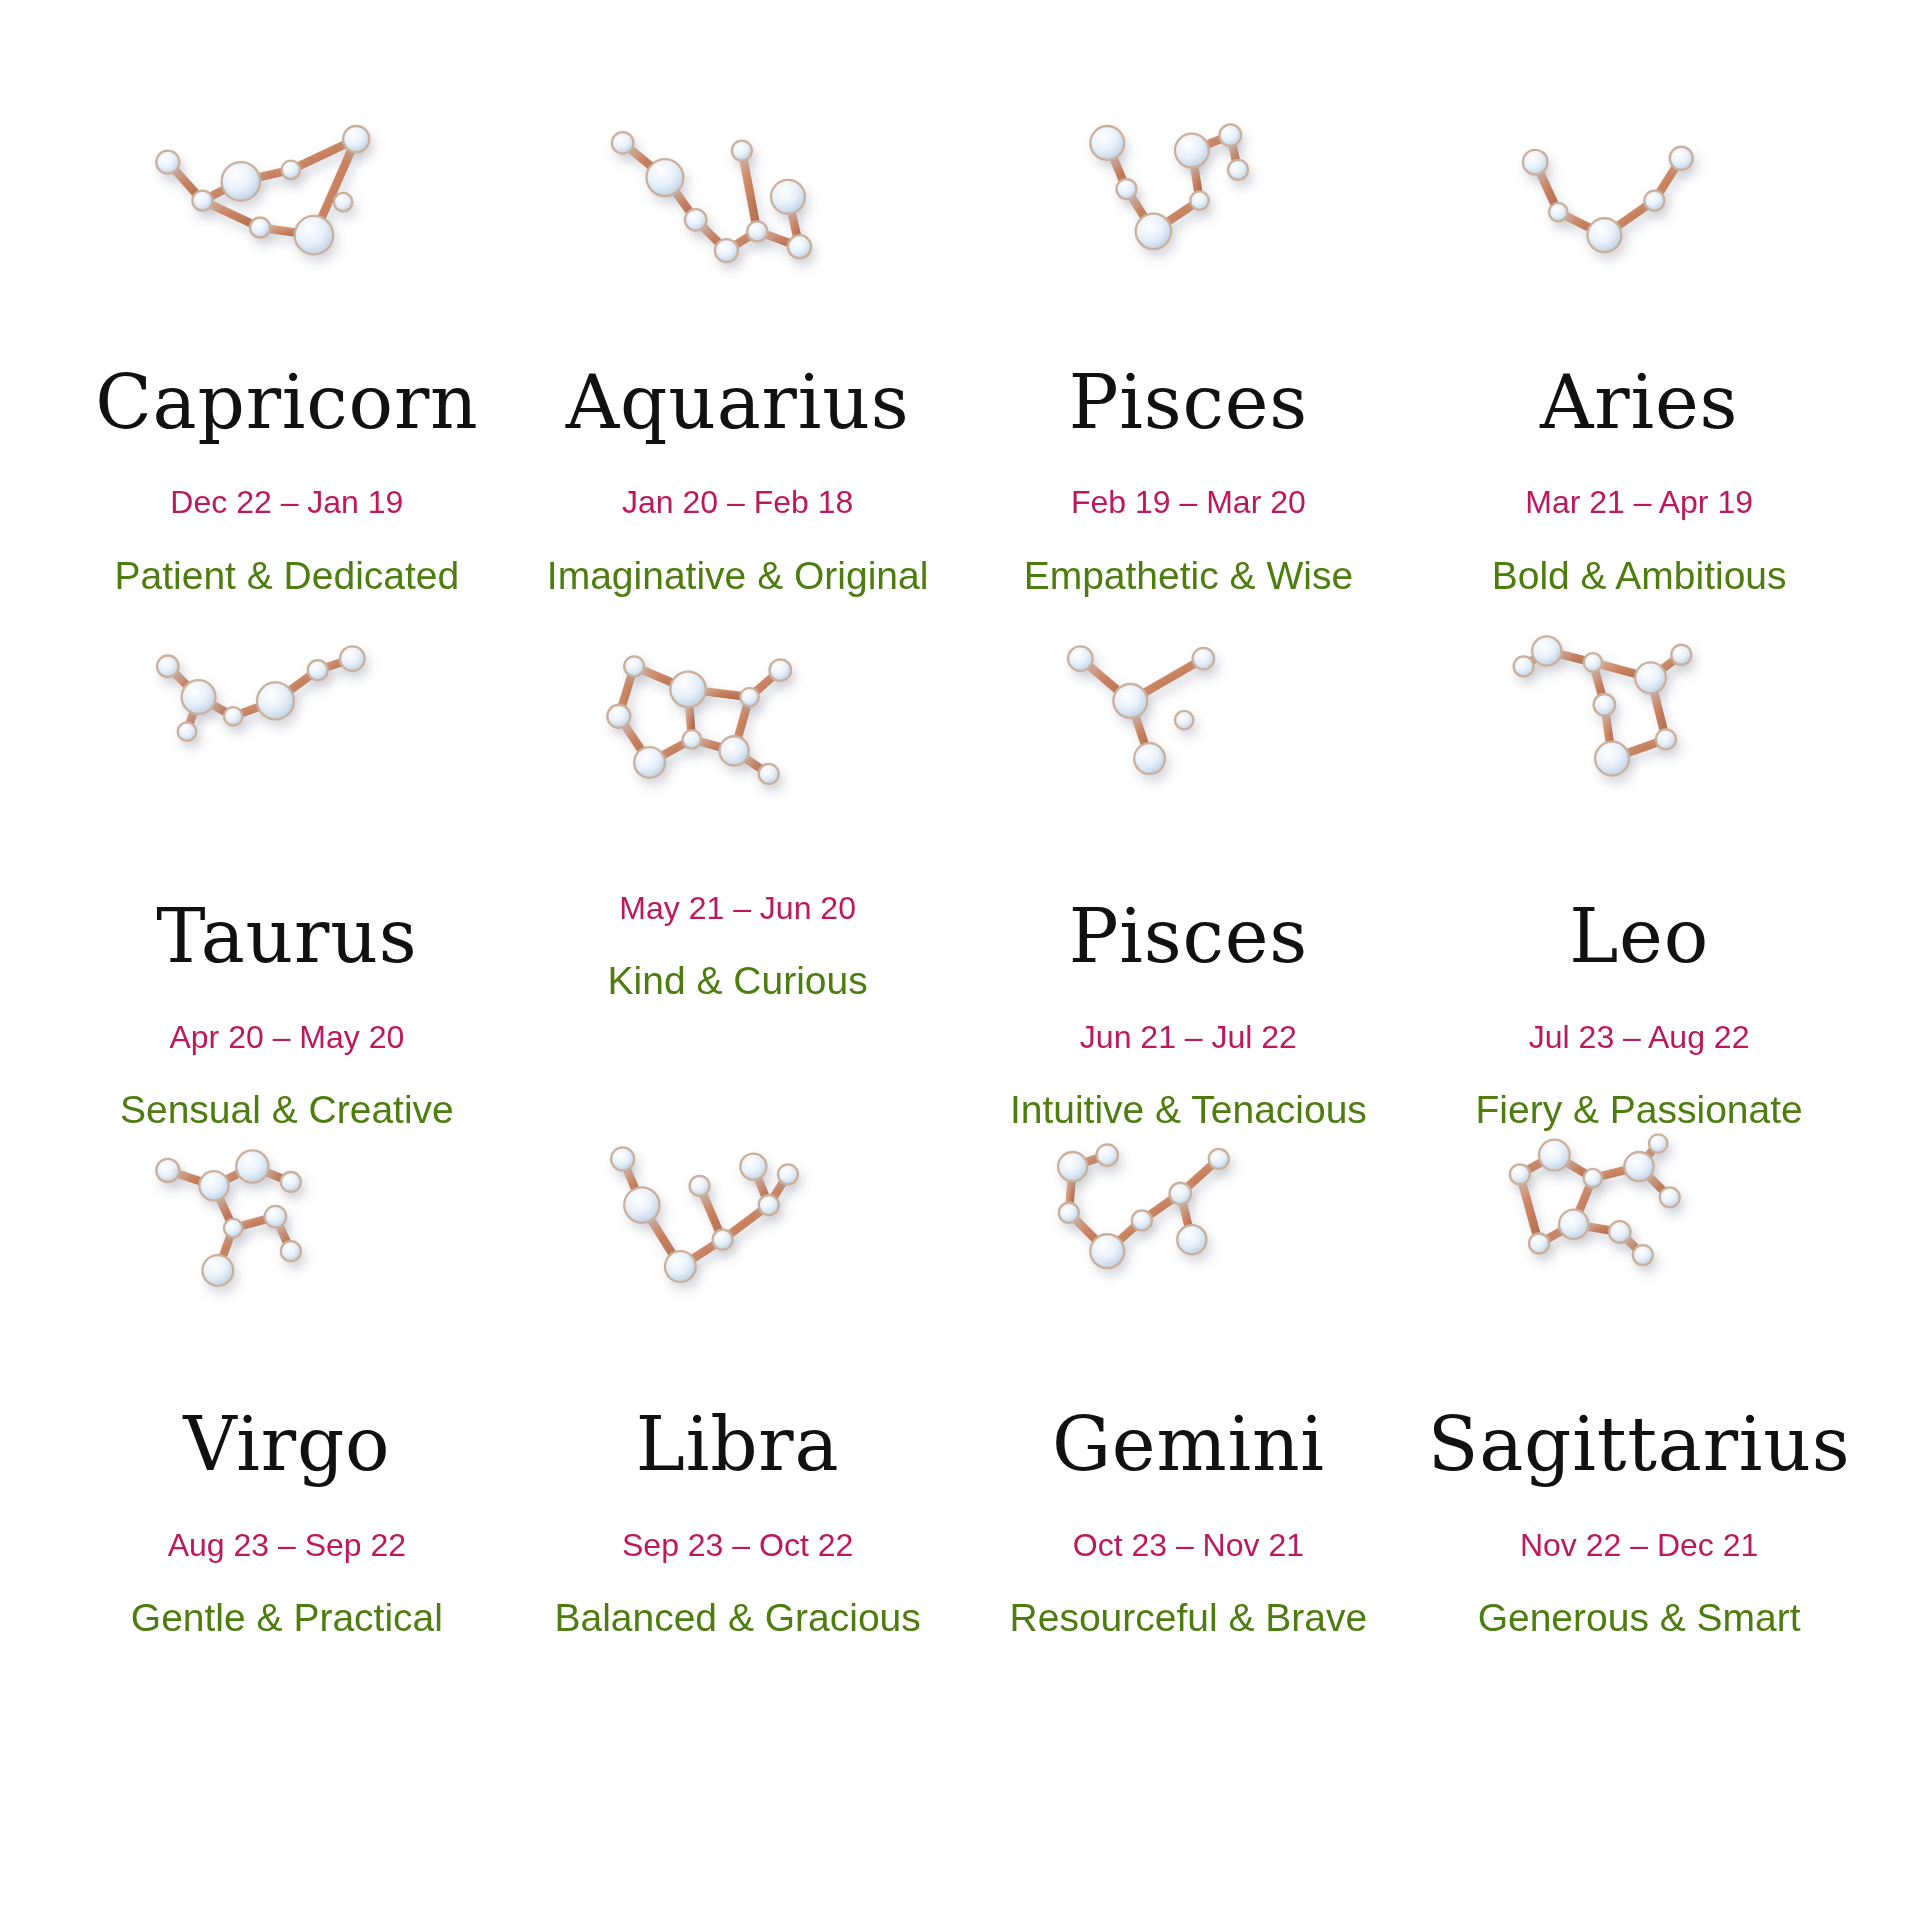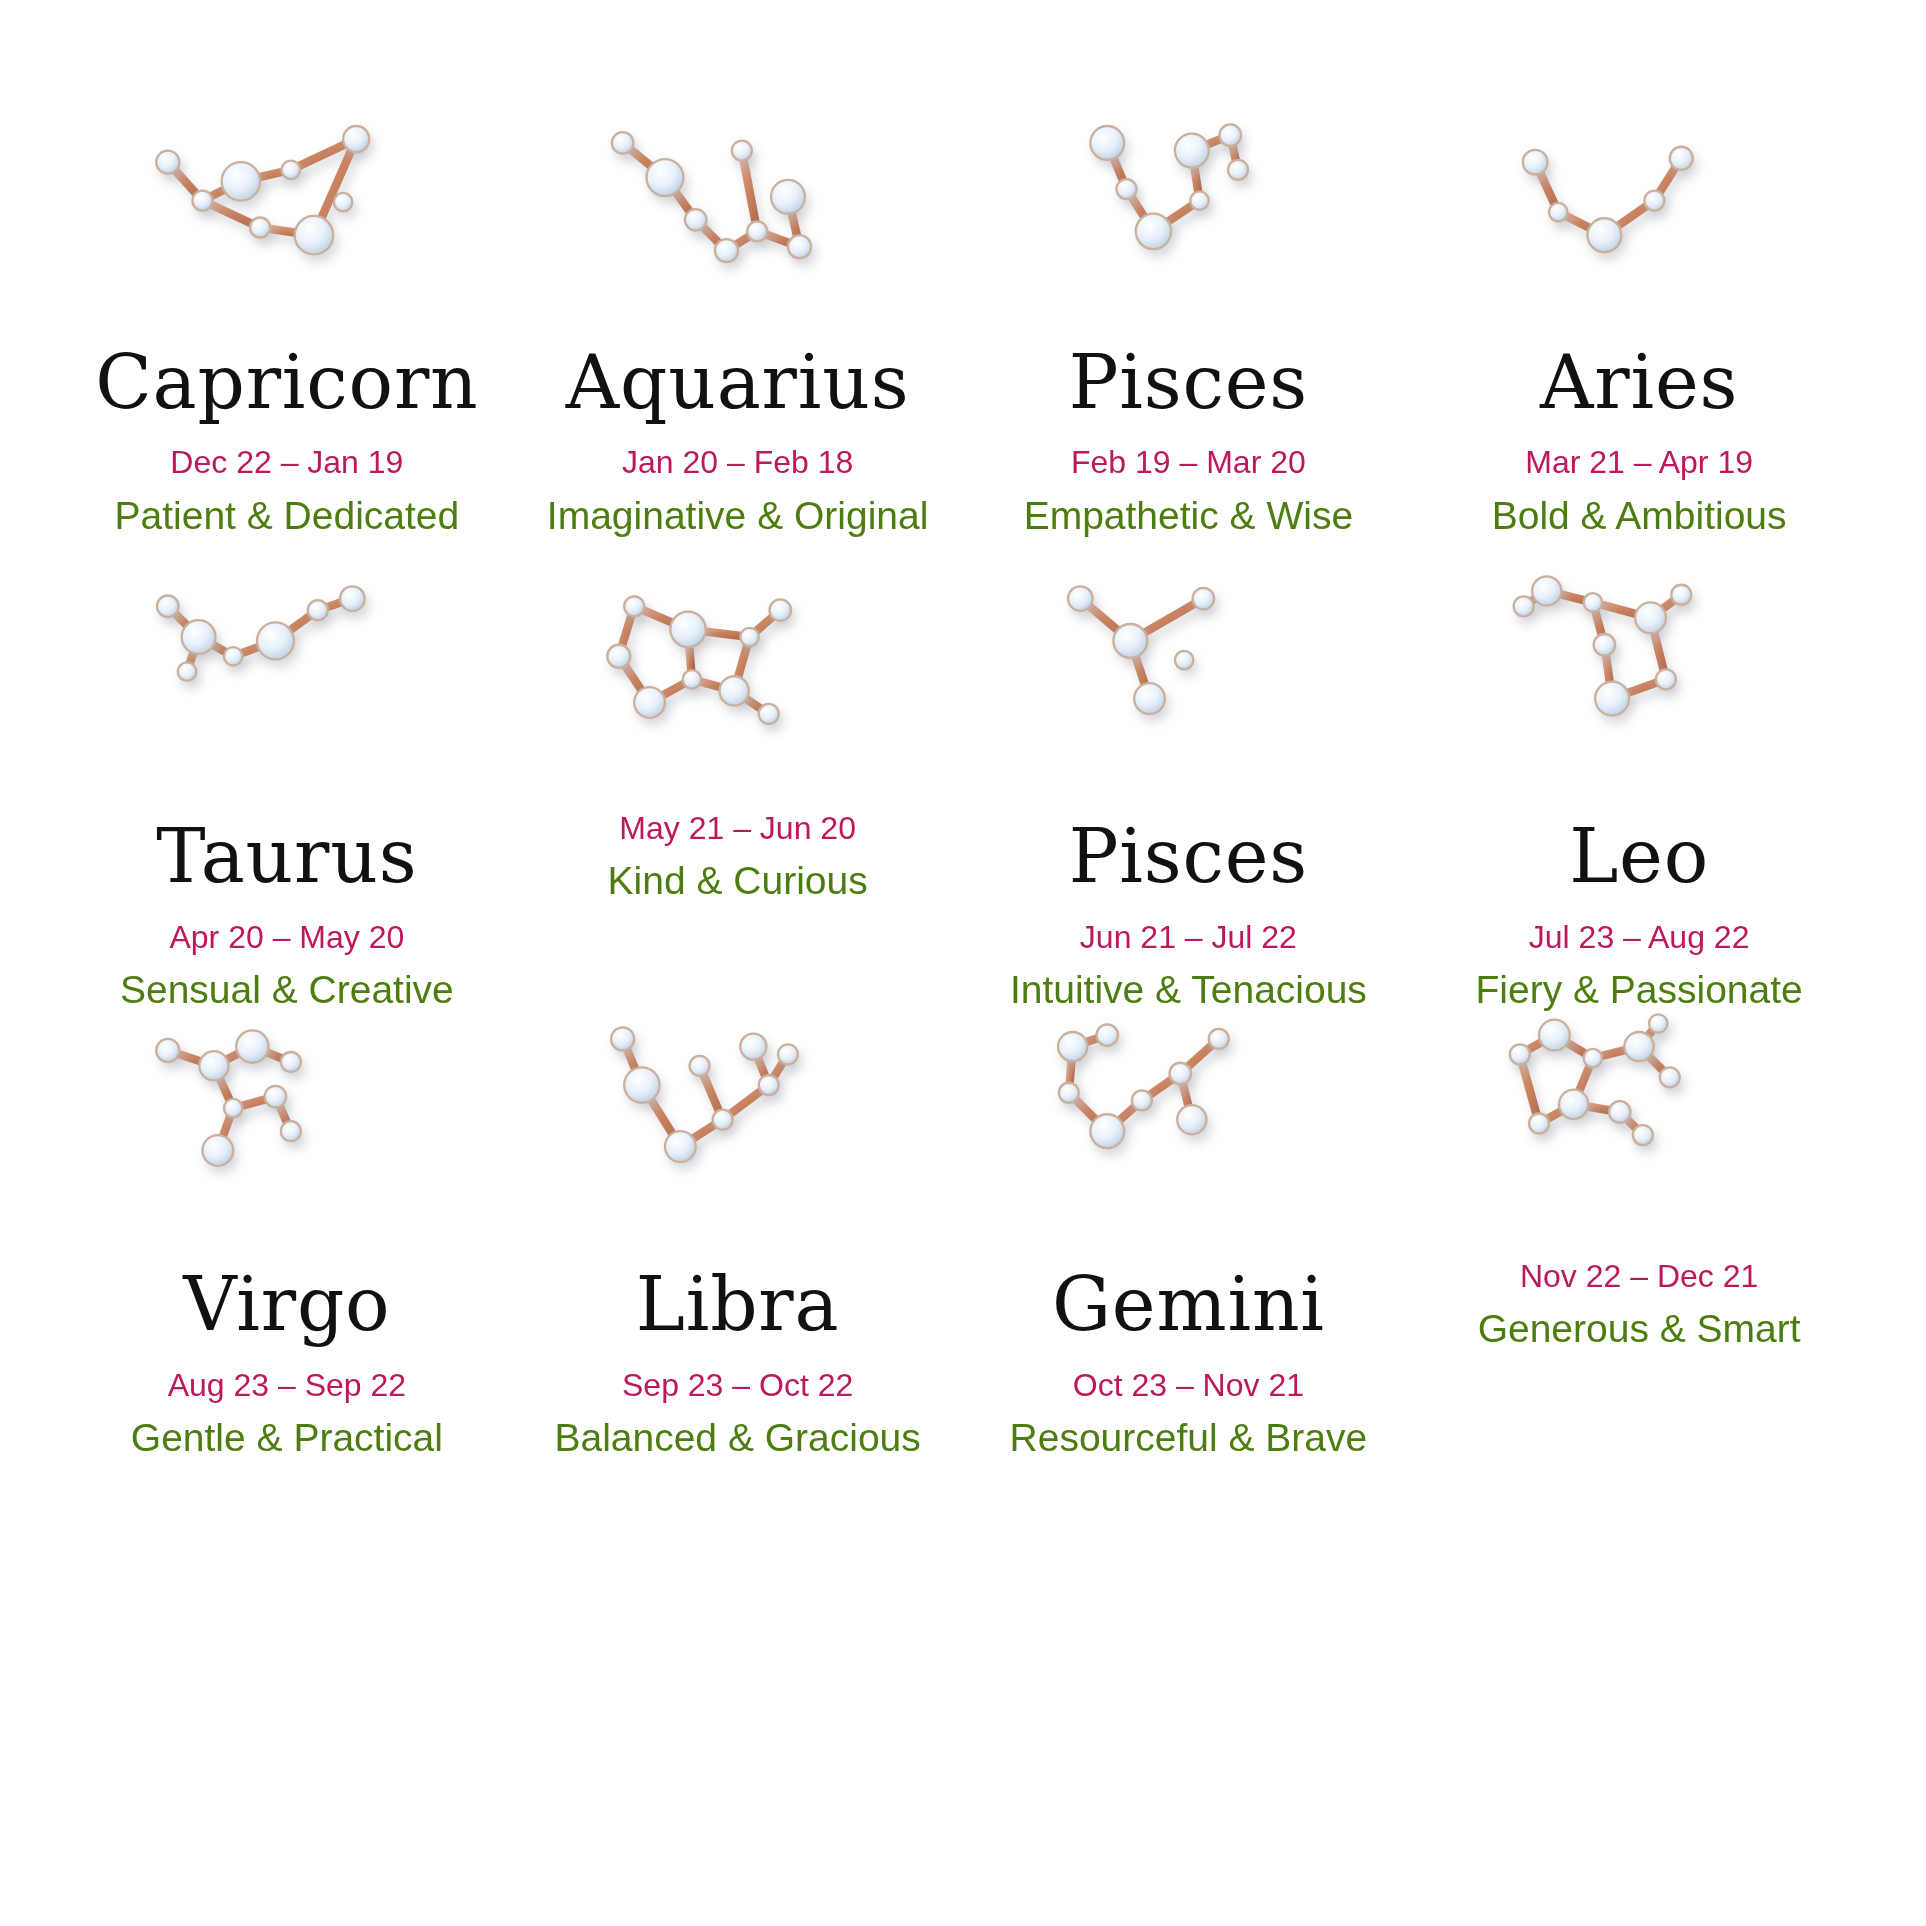--- a/index.html
+++ b/index.html
@@ -23,20 +23,21 @@
     padding-top: 116px;
     box-sizing: border-box;
   }
   .zodiac-card {
     display: flex;
     flex-direction: column;
     align-items: center;
     justify-content: flex-start;
     padding: 0 7.7px;
     box-sizing: border-box;
+    gap: 20px;
   }
   .constellation {
     width: 324px;
     height: 223px;
     display: block;
   }
   .sign-name {
     font-family: "DejaVu Serif", "Liberation Serif", serif;
     font-size: 74px;
     font-weight: 400;
@@ -389,18 +390,19 @@
         <circle cx="150" cy="60" r="12" fill="url(#gem)" stroke="#cbb09c" stroke-width="3"></circle>
         <circle cx="125" cy="120" r="19" fill="url(#gem)" stroke="#cbb09c" stroke-width="3"></circle>
         <circle cx="80" cy="145" r="13" fill="url(#gem)" stroke="#cbb09c" stroke-width="3"></circle>
         <circle cx="210" cy="45" r="19" fill="url(#gem)" stroke="#cbb09c" stroke-width="3"></circle>
         <circle cx="250" cy="85" r="13" fill="url(#gem)" stroke="#cbb09c" stroke-width="3"></circle>
         <circle cx="235" cy="15" r="12" fill="url(#gem)" stroke="#cbb09c" stroke-width="3"></circle>
         <circle cx="185" cy="130" r="14" fill="url(#gem)" stroke="#cbb09c" stroke-width="3"></circle>
         <circle cx="215" cy="160" r="13" fill="url(#gem)" stroke="#cbb09c" stroke-width="3"></circle>
       </g>
     </svg>
+    <div class="sign-name">Sagittarius</div>
     <div class="sign-dates">Nov 22 – Dec 21</div>
     <div class="sign-traits">Generous &amp; Smart</div>
   </div>
 
 </div>
 
 
 </body></html>

